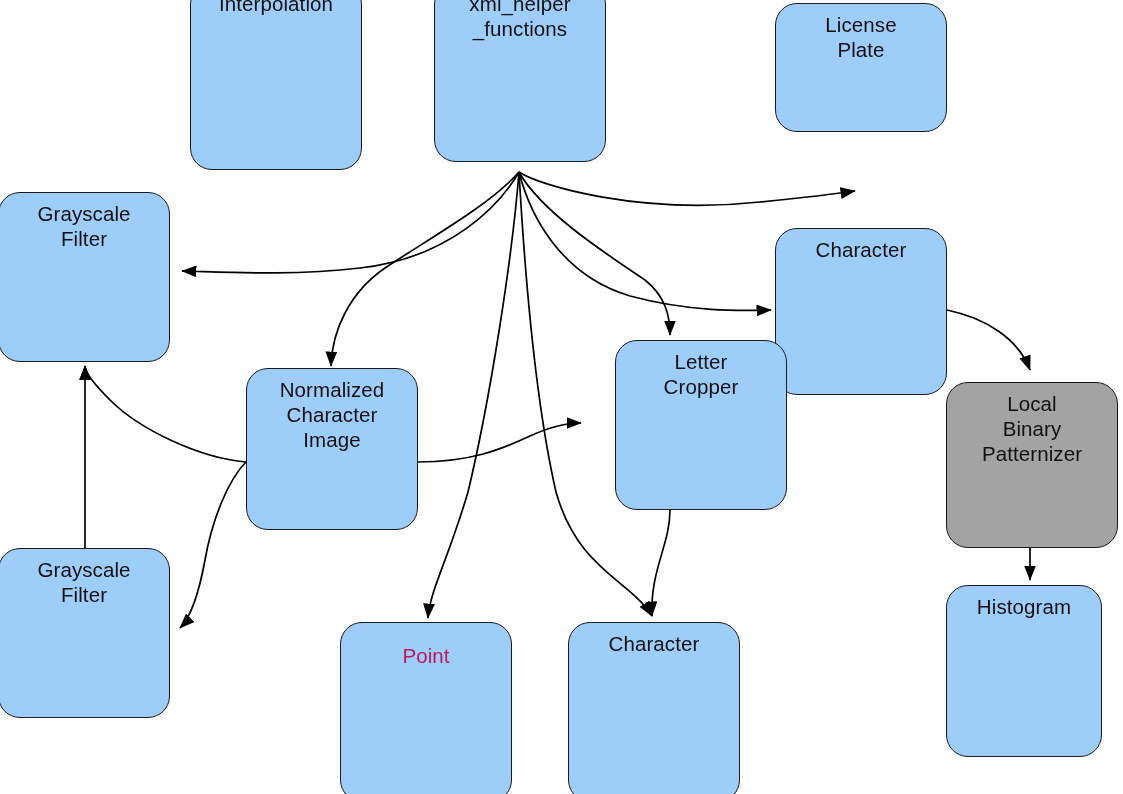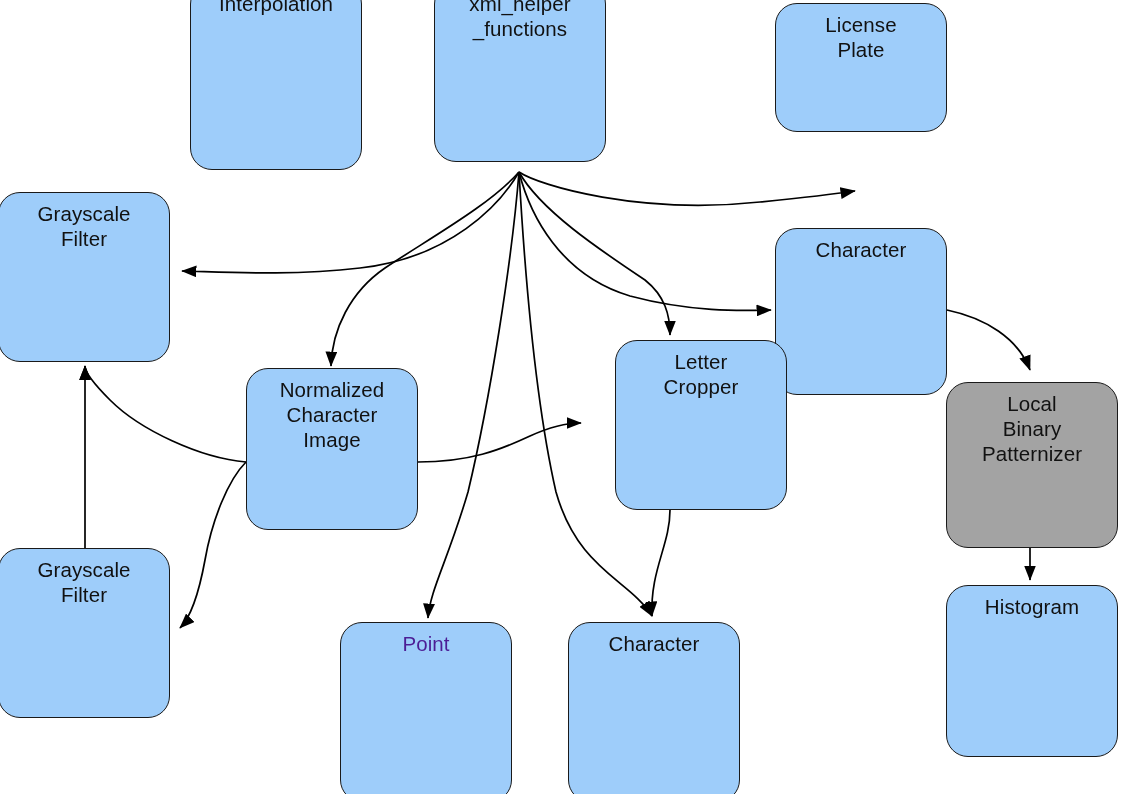--- a/index.html
+++ b/index.html
@@ -105,24 +105,24 @@
       </div>
       <div class="node" style="left: 946px; top: 382px; width: 172px; height: 166px; background: #a3a3a3; border-color: rgb(26, 26, 26);">
         <span class="node-label" style="color: rgb(17, 17, 17);">Local
 Binary
 Patternizer</span>
       </div>
       <div class="node" style="left: -2px; top: 548px; width: 172px; height: 170px; background: rgb(158, 205, 250); border-color: rgb(26, 26, 26);">
         <span class="node-label" style="color: rgb(17, 17, 17);">Grayscale
 Filter</span>
       </div>
-      <div class="node" style="left: 946px; top: 585px; width: 172px; height: 172px; background: rgb(158, 205, 250); border-color: rgb(26, 26, 26);">
+      <div class="node" style="left: 946px; top: 585px; width: 156px; height: 172px; background: rgb(158, 205, 250); border-color: rgb(26, 26, 26);">
         <span class="node-label" style="color: rgb(17, 17, 17);">Histogram</span>
       </div>
       <div class="node" style="left: 340px; top: 622px; width: 172px; height: 180px; background: rgb(158, 205, 250); border-color: rgb(26, 26, 26);">
-        <span class="node-label" style="color: #4c1d95;">Point</span>
+        <span class="node-label" style="color: #be185d; margin-top: 12px;">Point</span>
       </div>
       <div class="node" style="left: 568px; top: 622px; width: 172px; height: 180px; background: rgb(158, 205, 250); border-color: rgb(26, 26, 26);">
         <span class="node-label" style="color: rgb(17, 17, 17);">Character</span>
       </div>
     </div>
 
 </div>
 
 </body></html>

